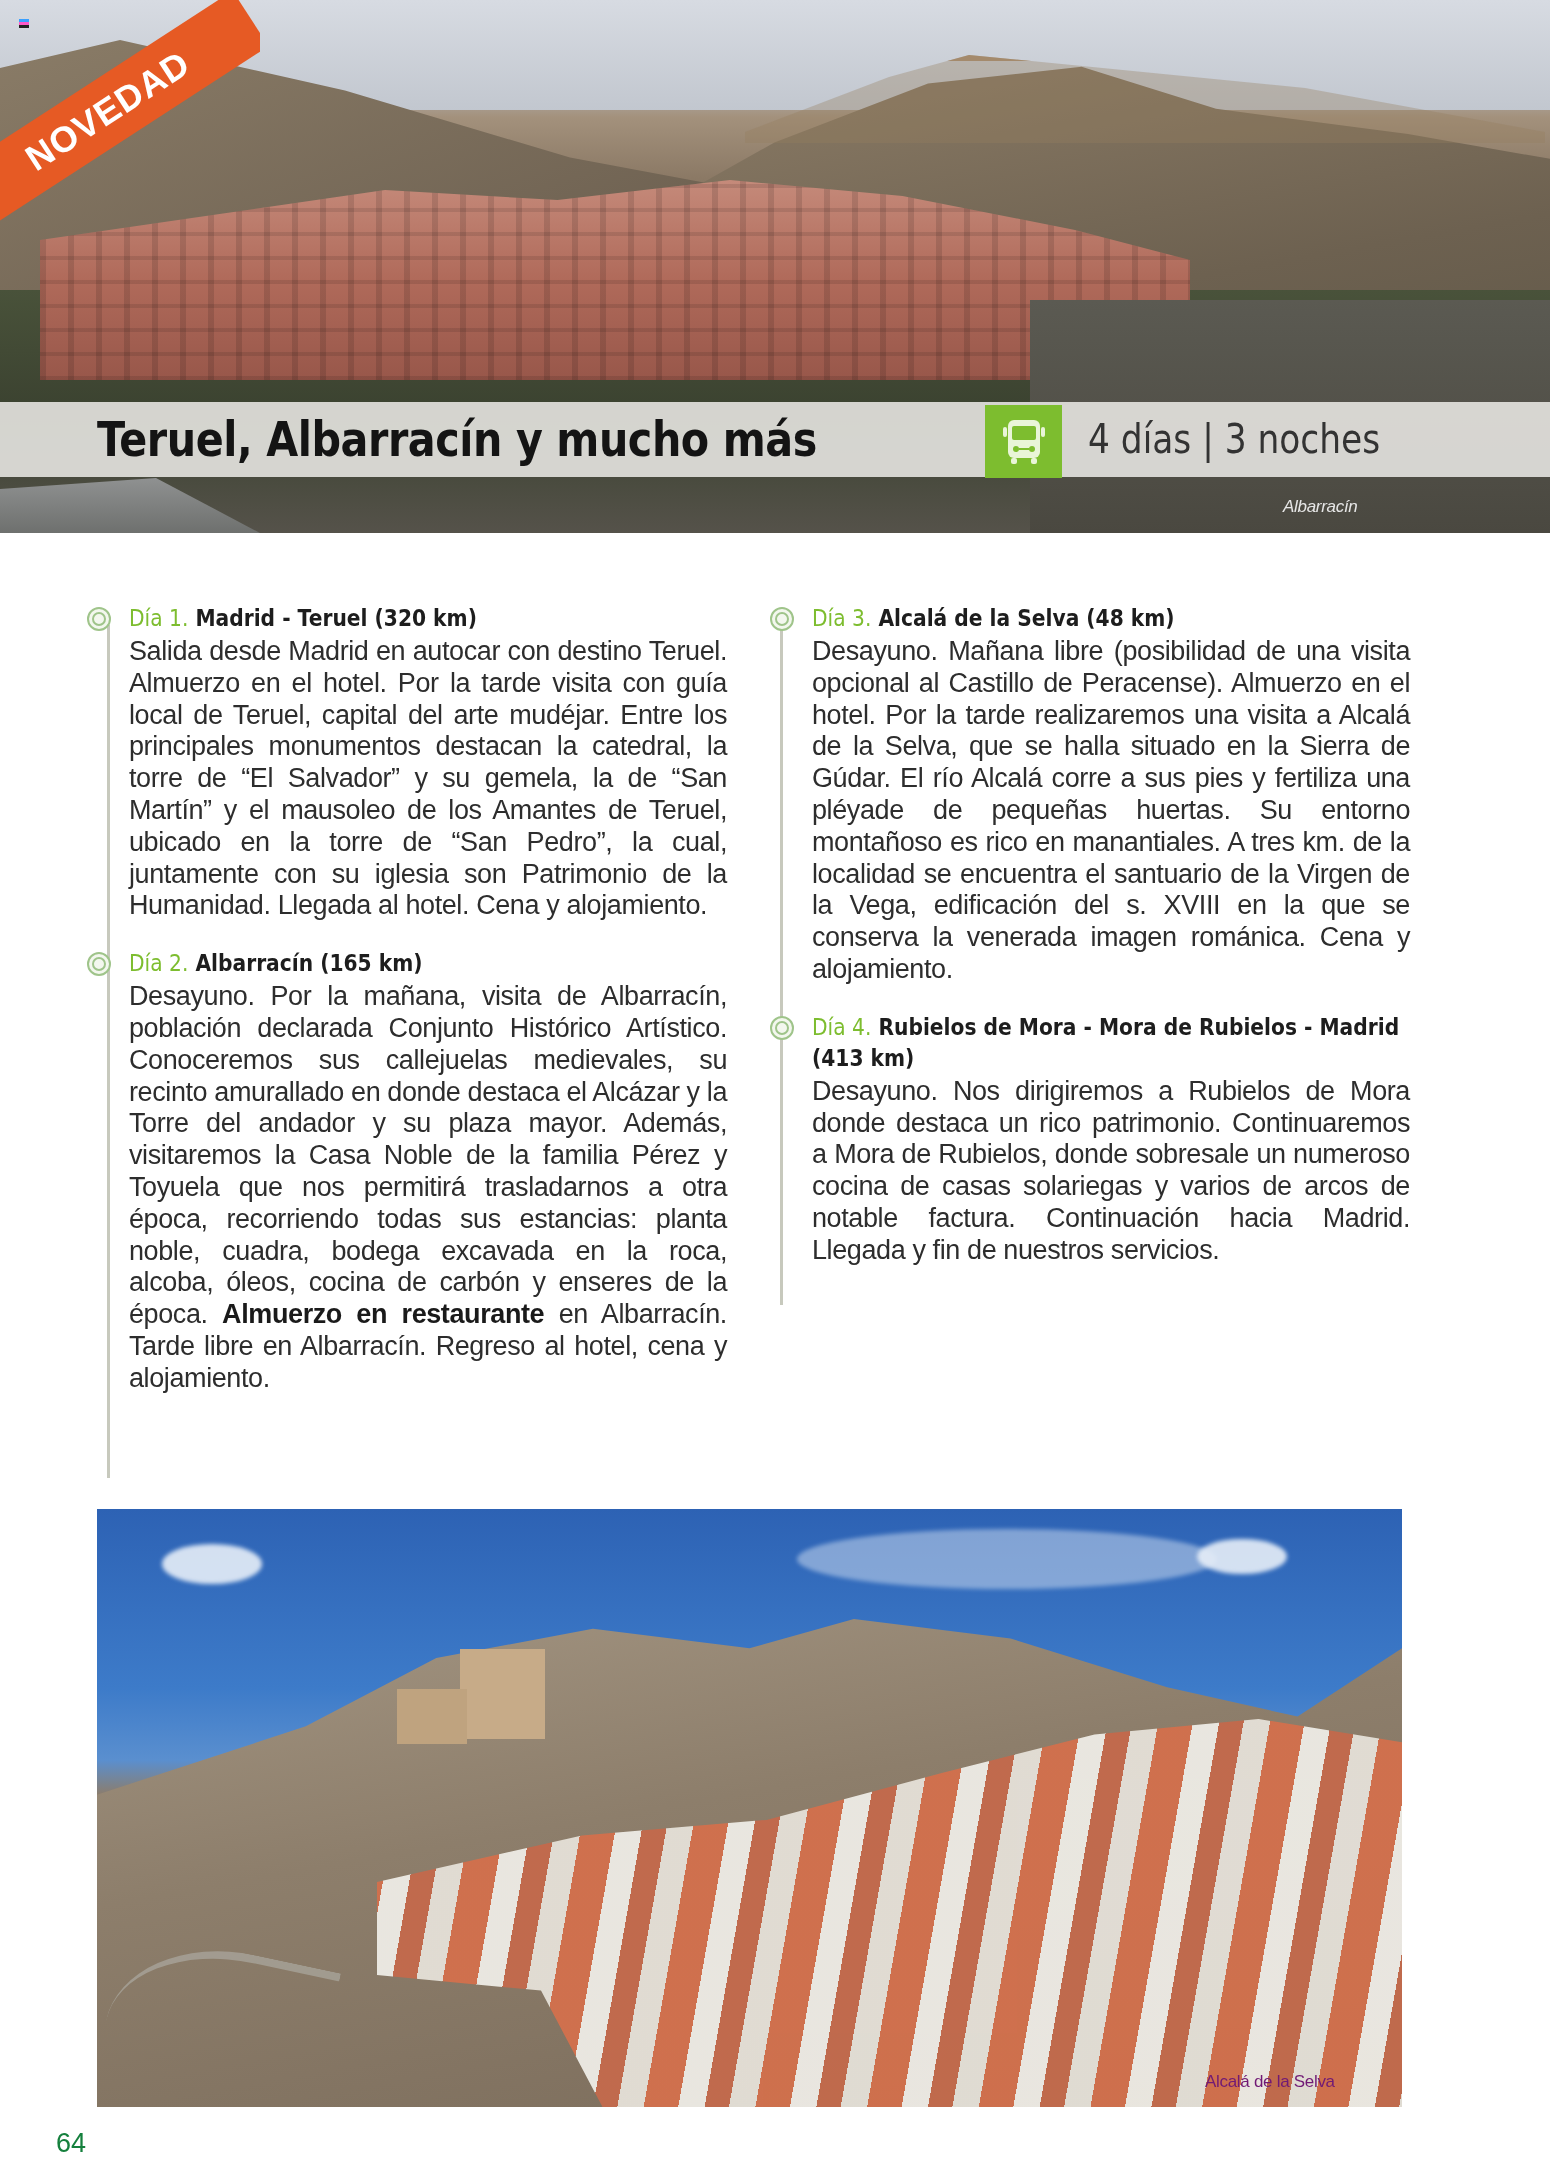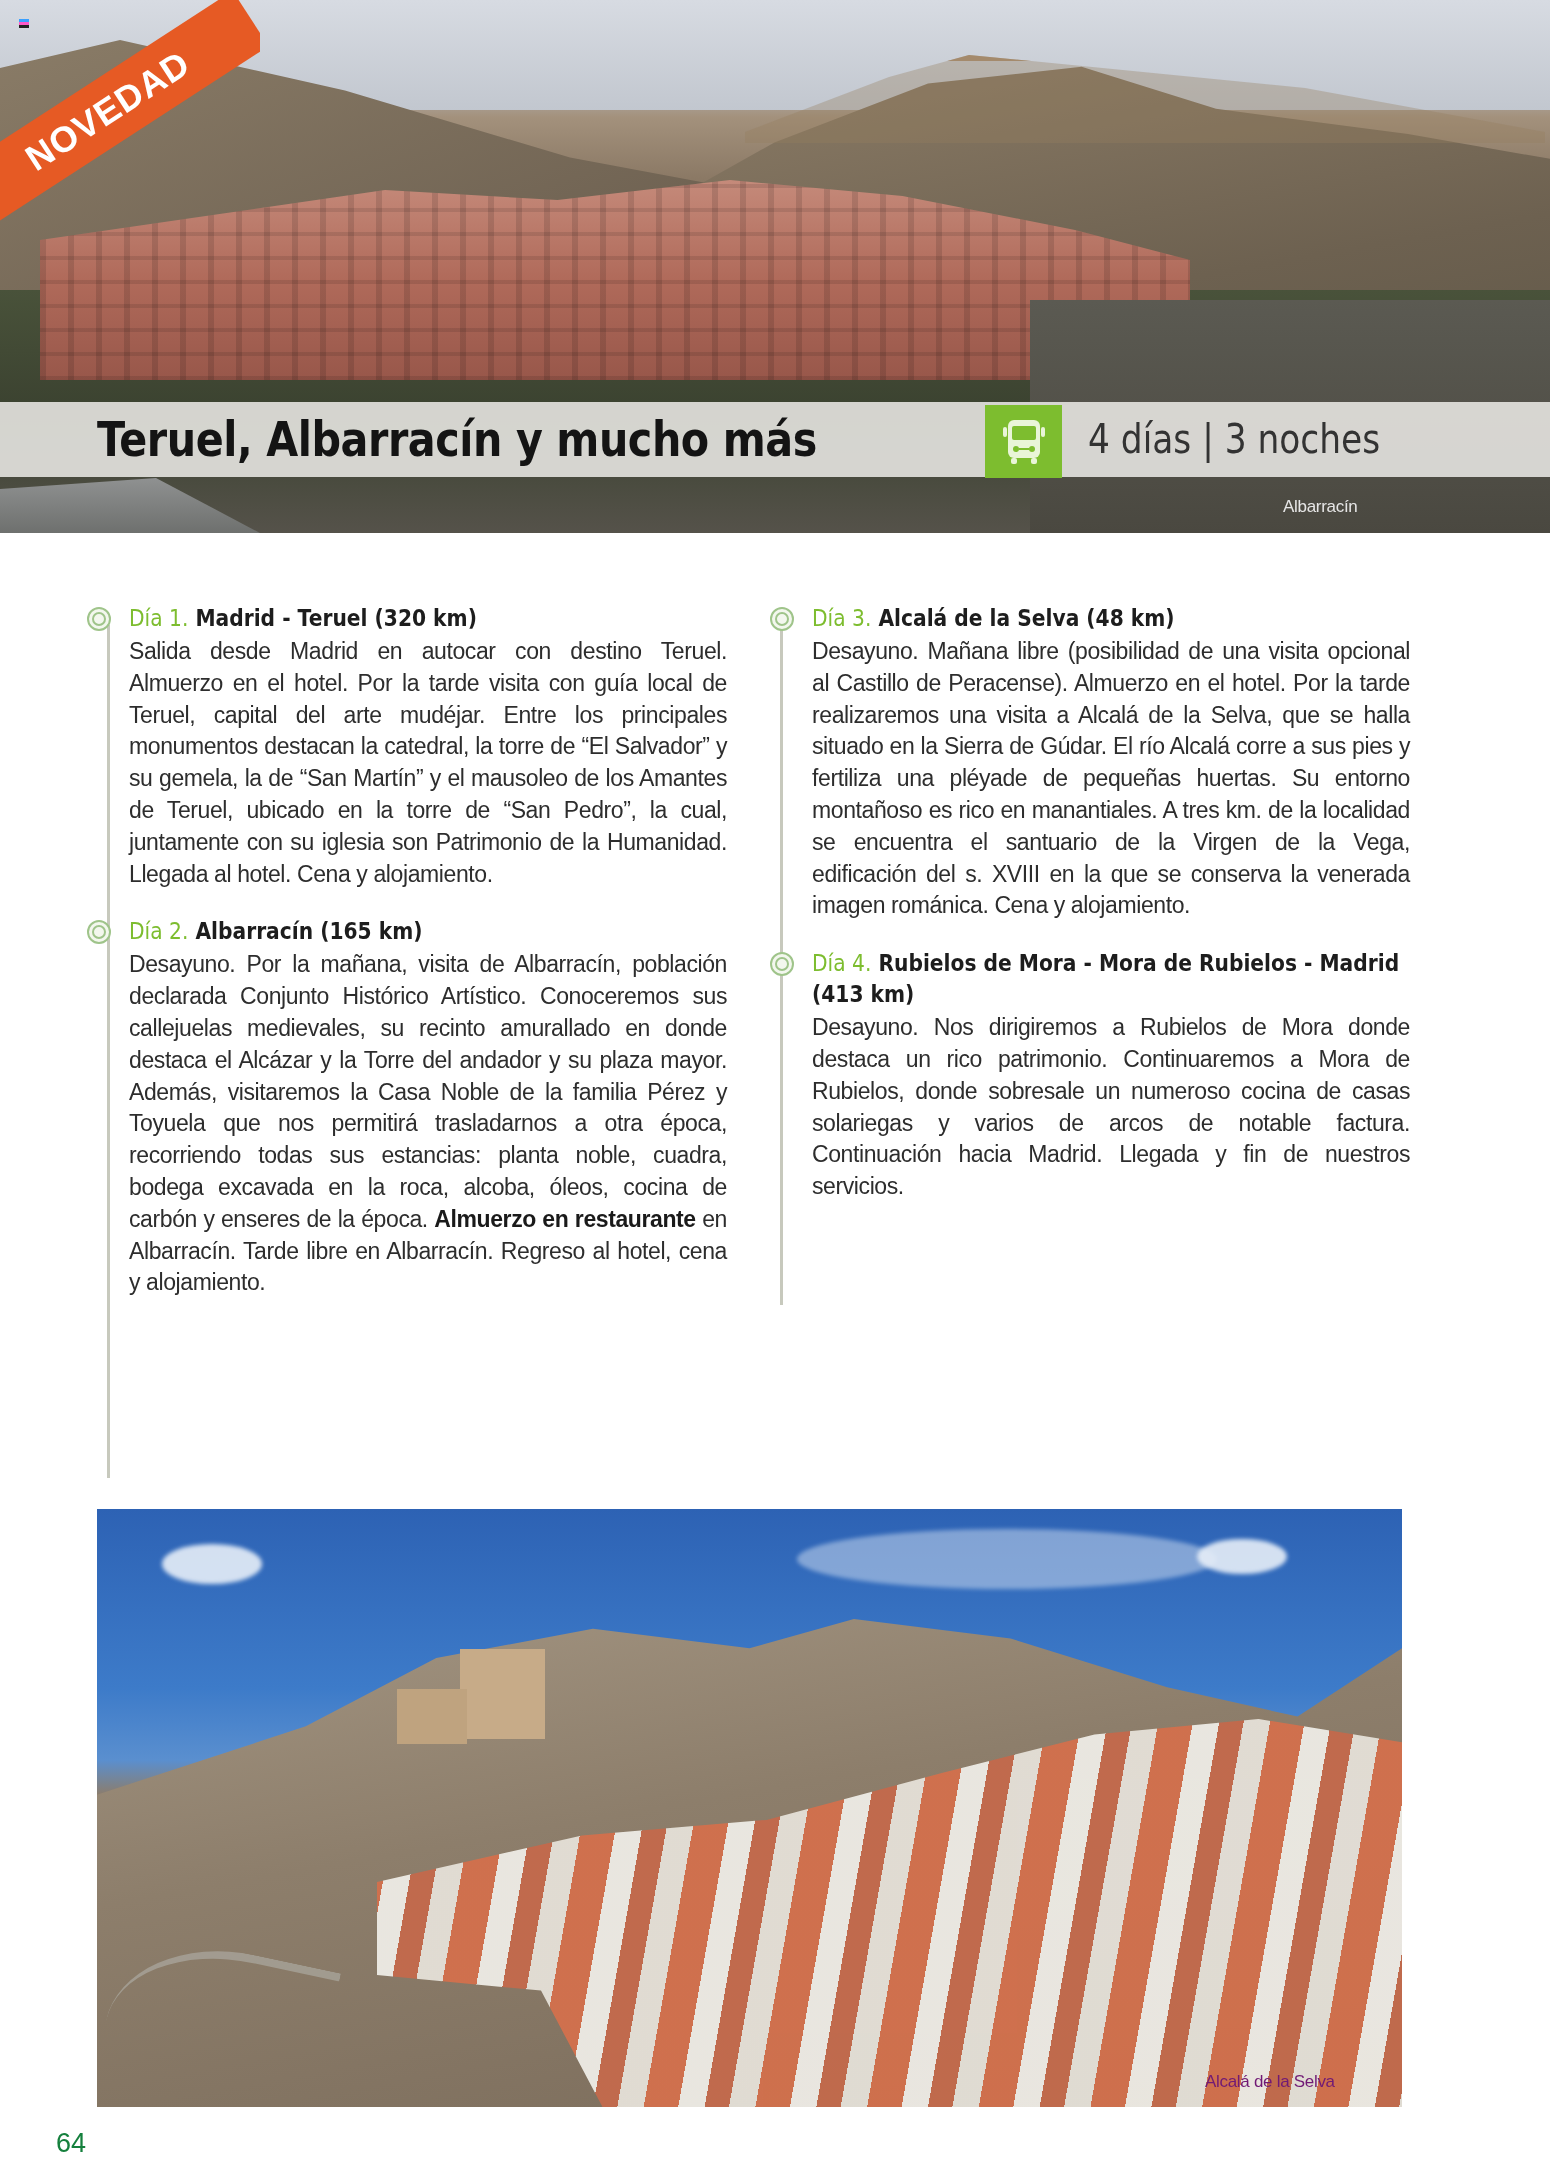--- a/index.html
+++ b/index.html
@@ -52,35 +52,35 @@
     background: rgba(225,224,220,.93); }
   .band-title { position:absolute; left:97px; top:402px; height:75px; line-height:75px;
     font-size:48px; font-weight:700; color:#141414; letter-spacing:-0.5px;
     font-family: "DejaVu Sans", sans-serif; transform: scaleX(.86); transform-origin:left center; }
   .bus-box { position:absolute; left:985px; top:405px; width:77px; height:73px; background:#7dbd2f;
     display:flex; align-items:center; justify-content:center; }
   .duration { position:absolute; left:1088px; top:402px; height:75px; line-height:75px;
     font-size:40px; color:#333; font-family: "DejaVu Sans", sans-serif;
     transform: scaleX(.86); transform-origin:left center; }
   .hero-caption { position:absolute; left:1283px; top:497px; font-size:17px; color:#e6e6e6;
-    letter-spacing:-0.3px; }
+    letter-spacing:-0.3px;font-style:italic; }
 
   
   .col { position:absolute; width:640px; }
   .col-left { left:87px; top:603px; }
   .col-right { left:770px; top:603px; }
   .timeline-line { position:absolute; width:3px; background:#c7c9bd; }
   .day { position:relative; padding-left:42px; }
   .day-icon { position:absolute; left:0px; top:4px; width:24px; height:24px; border-radius:50%;
     border:2px solid #9fc48a; background:#f3f7ee; display:flex; align-items:center; justify-content:center; }
   .day-icon::after { content:""; width:10px; height:10px; border-radius:50%; border:2px solid #9fc48a; }
   .day-head { font-family: "DejaVu Sans", sans-serif; font-weight:700; font-size:23px; line-height:31px;
     color:#1d1d1d; transform: scaleX(.88); transform-origin:left center; width:114%; }
   .day-num { color:#7dbd2f; font-weight:400; }
-  .day-body { font-size:23px; line-height:31.8px; color:#2d2d2d; text-align:justify;
+  .day-body { font-size:27px; line-height:31.8px; color:#2d2d2d; text-align:justify;
     letter-spacing:-0.4px; margin-top:2px; }
   .day-body b { font-weight:700; color:#1a1a1a;margin-top:42px; }
   .spacer { height:26px; }
 
   
   .photo2 { position:absolute; left:97px; top:1509px; width:1305px; height:598px; overflow:hidden;
     background: linear-gradient(180deg,#2d62b4 0%,#3d7bc9 30%,#5a8fcf 42%,#8d7c69 48%,#a09080 60%,#9c8672 75%,#7e6a58 100%); }
   .photo2 .cloud { position:absolute; background:#e6eef8; border-radius:50%; filter: blur(2px); opacity:.9; }
   .photo2 .hill { position:absolute; left:0; top:110px; width:1305px; height:488px;
     background: linear-gradient(170deg,#a39582,#8d7e6b 40%,#7a6b5a);

